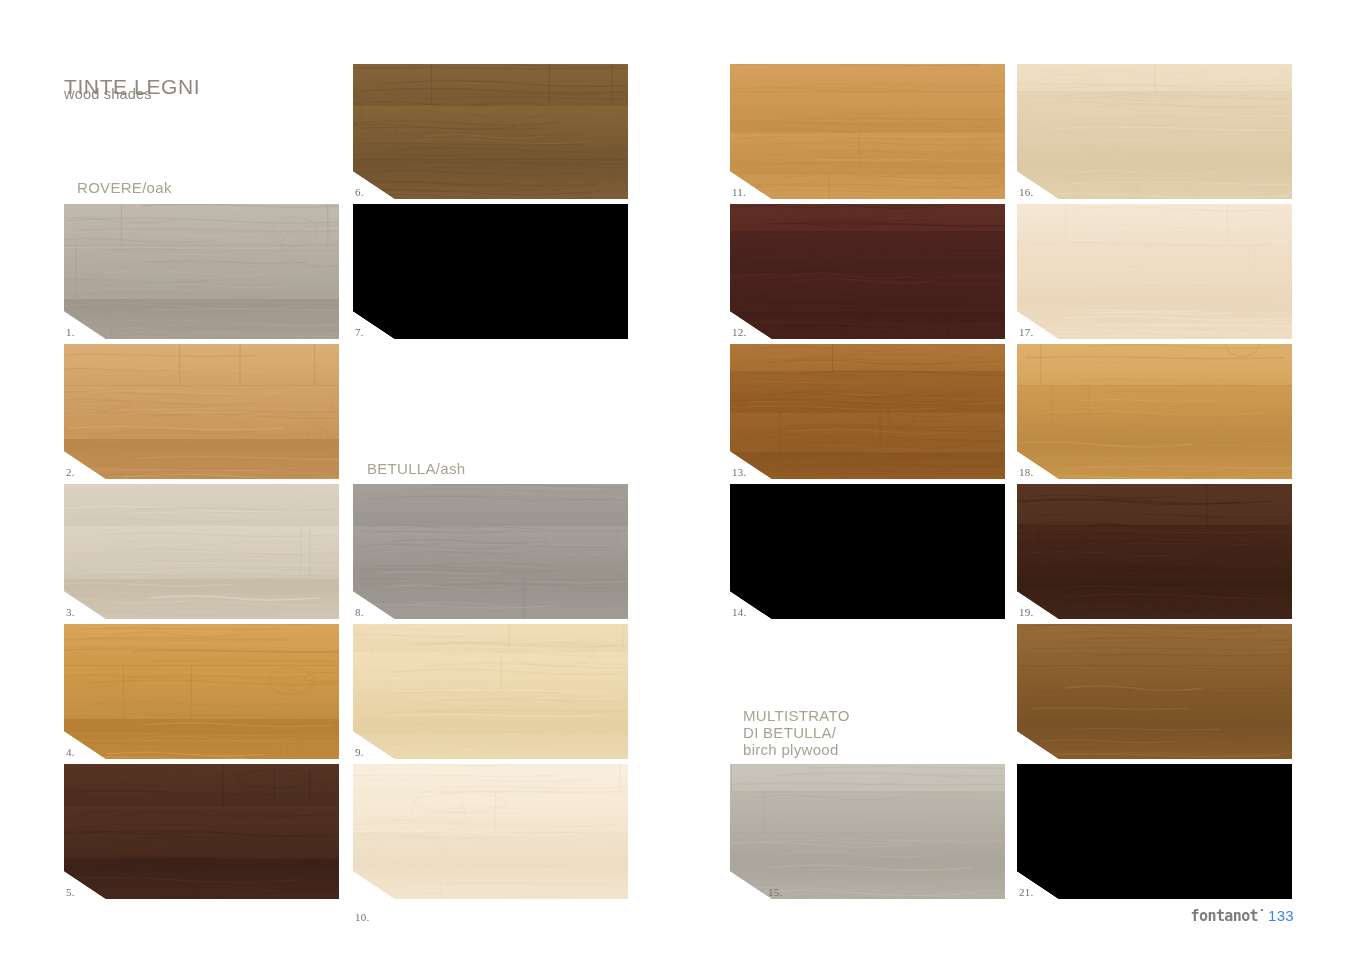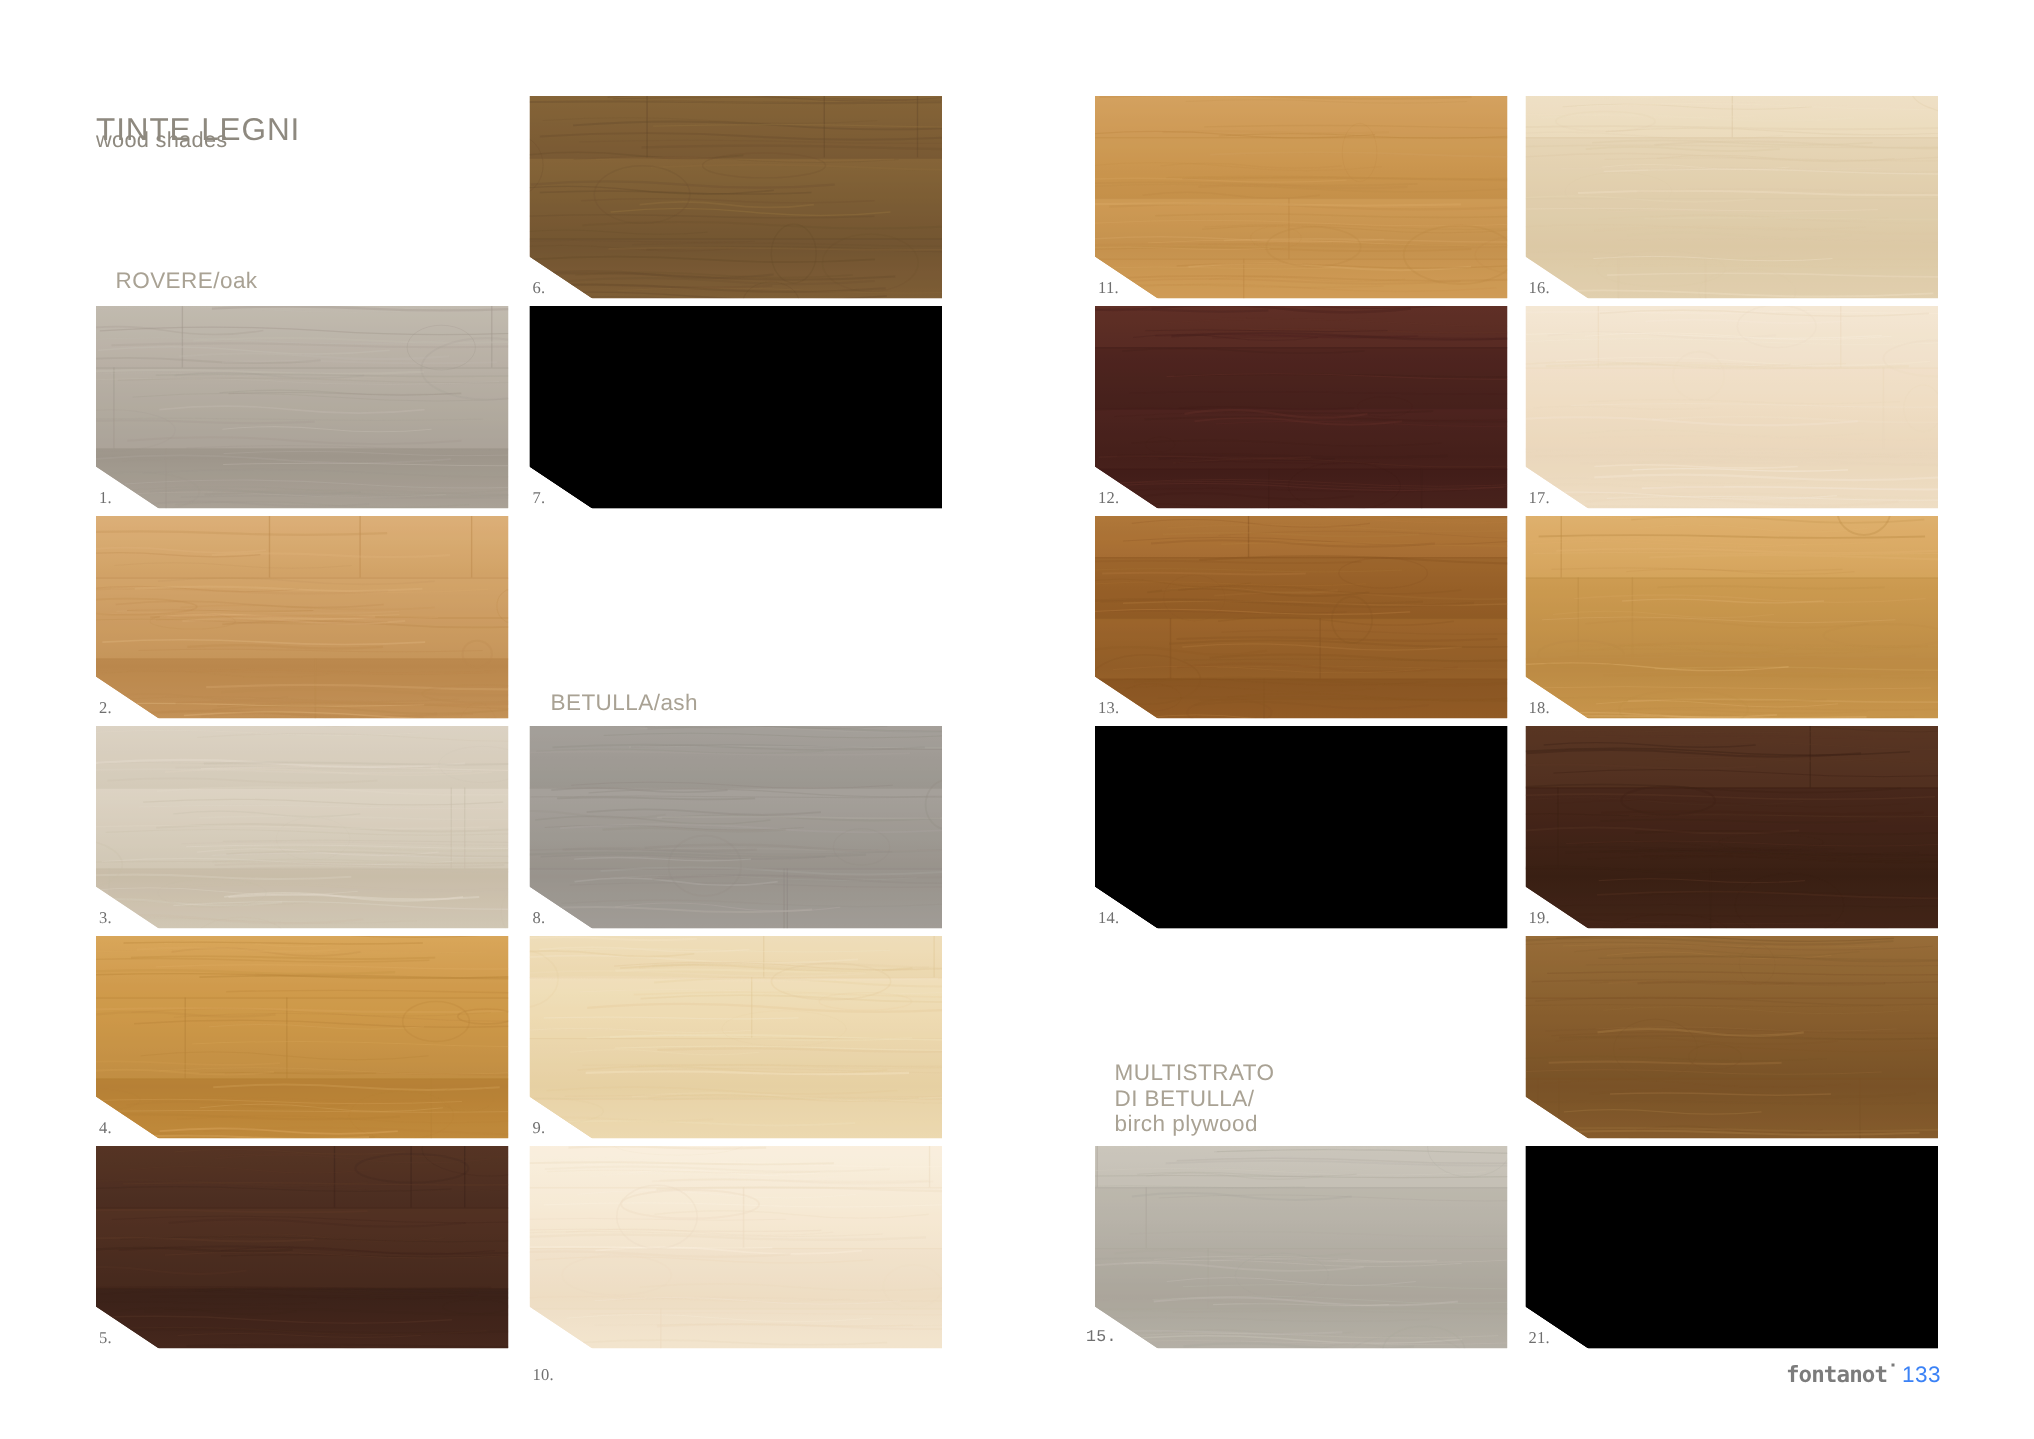--- a/index.html
+++ b/index.html
@@ -1136,21 +1136,21 @@
           <path d="M50.1,29.5 q33.3,-2.5 66.5,0 t66.5,0" fill="none" stroke="#a9a49a" stroke-width="0.40" opacity="0.38"></path>
           <path d="M74.1,21.2 q61.4,-3.1 122.7,0 t122.7,0" fill="none" stroke="#a9a49a" stroke-width="0.91" opacity="0.26"></path>
           <ellipse cx="137.8" cy="92.0" rx="28.2" ry="13.8" fill="none" stroke="#a9a49a" stroke-width="0.57" opacity="0.27"></ellipse>
           <ellipse cx="223.8" cy="138.4" rx="24.9" ry="15.1" fill="none" stroke="#a9a49a" stroke-width="0.93" opacity="0.28"></ellipse>
           <ellipse cx="213.1" cy="141.8" rx="34.7" ry="12.7" fill="none" stroke="#a9a49a" stroke-width="0.79" opacity="0.18"></ellipse>
           <ellipse cx="251.5" cy="12.7" rx="25.4" ry="18.4" fill="none" stroke="#a9a49a" stroke-width="0.48" opacity="0.22"></ellipse>
           <ellipse cx="181.7" cy="140.4" rx="24.1" ry="6.1" fill="none" stroke="#a9a49a" stroke-width="0.69" opacity="0.19"></ellipse>
           <rect width="300" height="150" fill="#cfcac0" opacity="0.06"></rect>
         </svg>
       </div>
-      <div class="swatch-num" style="left: 724px; top: 887px; font-family: Liberation Mono, monospace;">15.</div>
+      <div class="swatch-num" style="left: 768px; top: 887px;">15.</div>
       <div class="swatch" title="cream" style="left: 1017px; top: 64px; background: rgb(230, 213, 180);">
         <svg class="grain" viewBox="0 0 300 150" preserveAspectRatio="none" xmlns="http://www.w3.org/2000/svg">
           <defs>
             <linearGradient id="lg16" x1="0" y1="0" x2="0" y2="1">
               <stop offset="0%" stop-color="#f2e4c9"></stop>
               <stop offset="38%" stop-color="#e6d5b4"></stop>
               <stop offset="70%" stop-color="#dbc8a3"></stop>
               <stop offset="100%" stop-color="#e6d5b4"></stop>
             </linearGradient>
           </defs>

